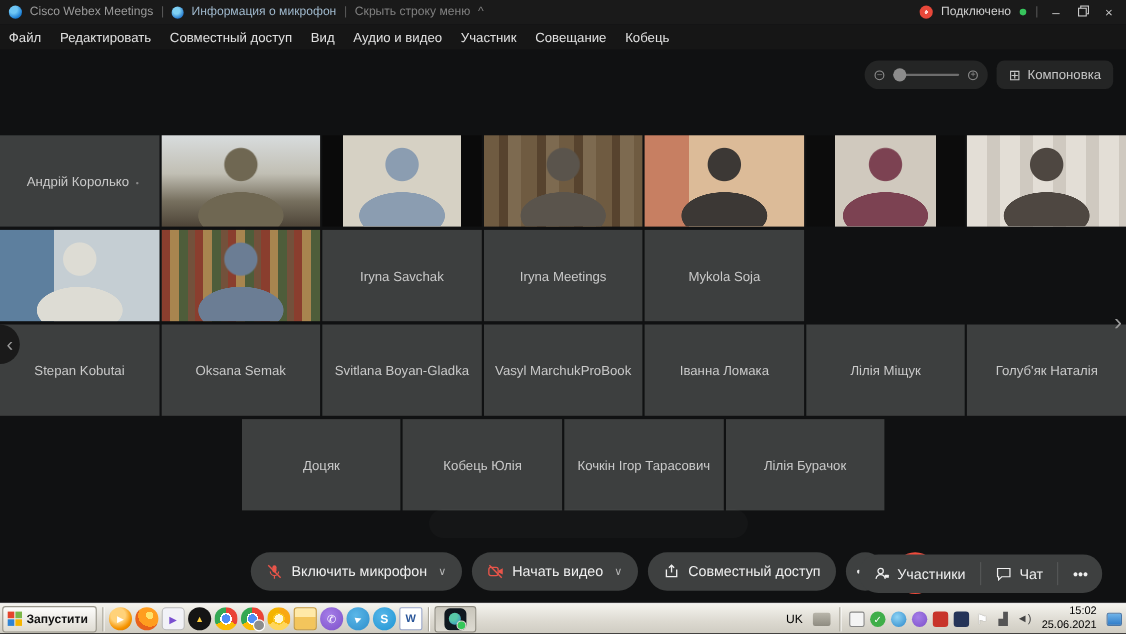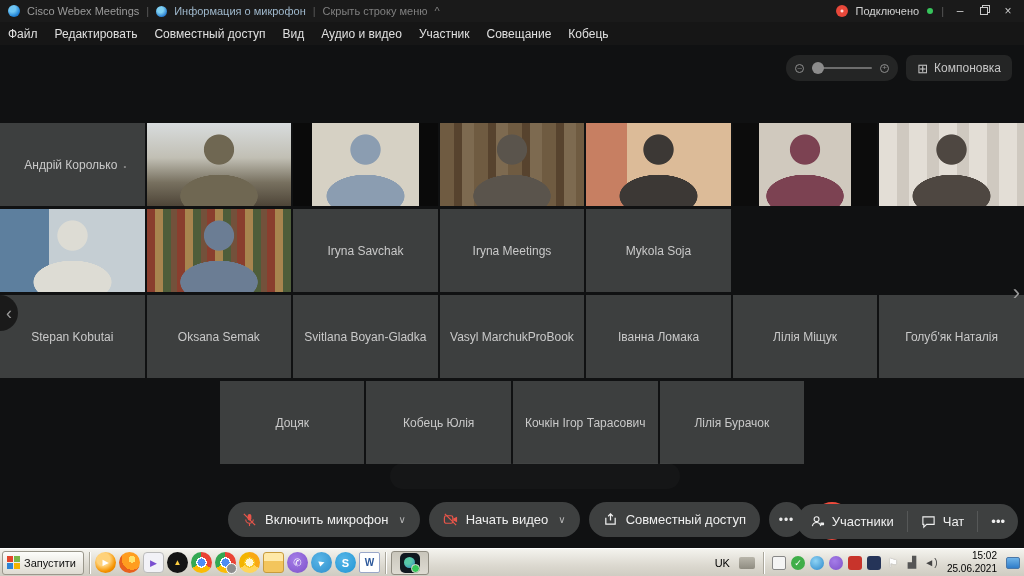--- a/index.html
+++ b/index.html
@@ -77,32 +77,32 @@
   .controlbar{position:absolute;left:0;right:0;top:458px;height:36px;display:flex;align-items:center}
   .cb-center{position:absolute;left:228px;display:flex;align-items:flex-start;gap:9px}
   .pill{height:35px;border-radius:18px;background:#3e4040;color:#efefef;font-size:13px;
     display:flex;align-items:center;gap:8px;padding:0 14px;white-space:nowrap}
   .chev{color:#b5b5b5;font-size:10px;margin-left:2px}
   .ico-s{width:15px;height:15px;display:inline-flex}
   .circle-btn{width:35px;height:35px;border-radius:50%;background:#3e4040;color:#e8e8e8;
     display:flex;align-items:center;justify-content:center;font-size:12px;letter-spacing:1px}
   .end-btn{width:38px;height:38px;border-radius:50%;background:#ef4b3c;color:#fff;
     display:flex;align-items:center;justify-content:center;font-size:17px}
-  .cb-right{position:absolute;right:6px;display:flex;align-items:center;background:#3e4040;
+  .cb-right{position:absolute;right:22px;display:flex;align-items:center;background:#3e4040;
     border-radius:18px;height:35px}
   .cb-right .seg{display:flex;align-items:center;gap:7px;padding:0 13px;color:#efefef;
     font-size:13px;height:21px}
   .cb-right .seg + .seg{border-left:1px solid #565858}
 
   
   .taskbar{position:absolute;left:0;right:0;bottom:0;height:28px;
     background:linear-gradient(180deg,#f4f3ee,#dcd9d0 60%,#cfccc2);
     border-top:1px solid #fff;display:flex;align-items:center;padding:0 2px;gap:2px}
   .start-btn{height:24px;display:flex;align-items:center;gap:4px;background:linear-gradient(180deg,#fdfdfb,#dedbd2);
-    border:1px solid #9a978c;border-radius:3px;padding:0 7px 0 4px;font-size:11px;font-weight:normal;color:#111}
+    border:1px solid #9a978c;border-radius:3px;padding:0 7px 0 4px;font-size:11px;font-weight:bold;color:#111}
   .winlogo{width:13px;height:13px;display:grid;grid-template-columns:6px 6px;grid-template-rows:6px 6px;gap:1px}
   .winlogo i{display:block}
   .winlogo i:nth-child(1){background:#e4452c}.winlogo i:nth-child(2){background:#7ab648}
   .winlogo i:nth-child(3){background:#2f83d4}.winlogo i:nth-child(4){background:#f5b400}
   .tb-div{width:1px;height:22px;background:#aaa79c;box-shadow:1px 0 0 #fff;margin:0 3px}
   .qi{width:21px;height:21px;border-radius:4px;position:relative;flex:0 0 auto;
     display:flex;align-items:center;justify-content:center;font-size:10px}
   .ti-wmp{background:radial-gradient(circle at 40% 35%,#ffd27a 0 35%,#f59300 65%,#c96a00);border-radius:50%;color:#fff}
   .ti-wmp::after{content:"▶";font-size:8px;color:#fff}
   .ti-firefox{border-radius:50%;background:radial-gradient(circle at 62% 35%,#ffe26b 0 18%,#ff9d1f 18% 55%,#e8611c 55% 78%,#7b2ca5 78%)}

